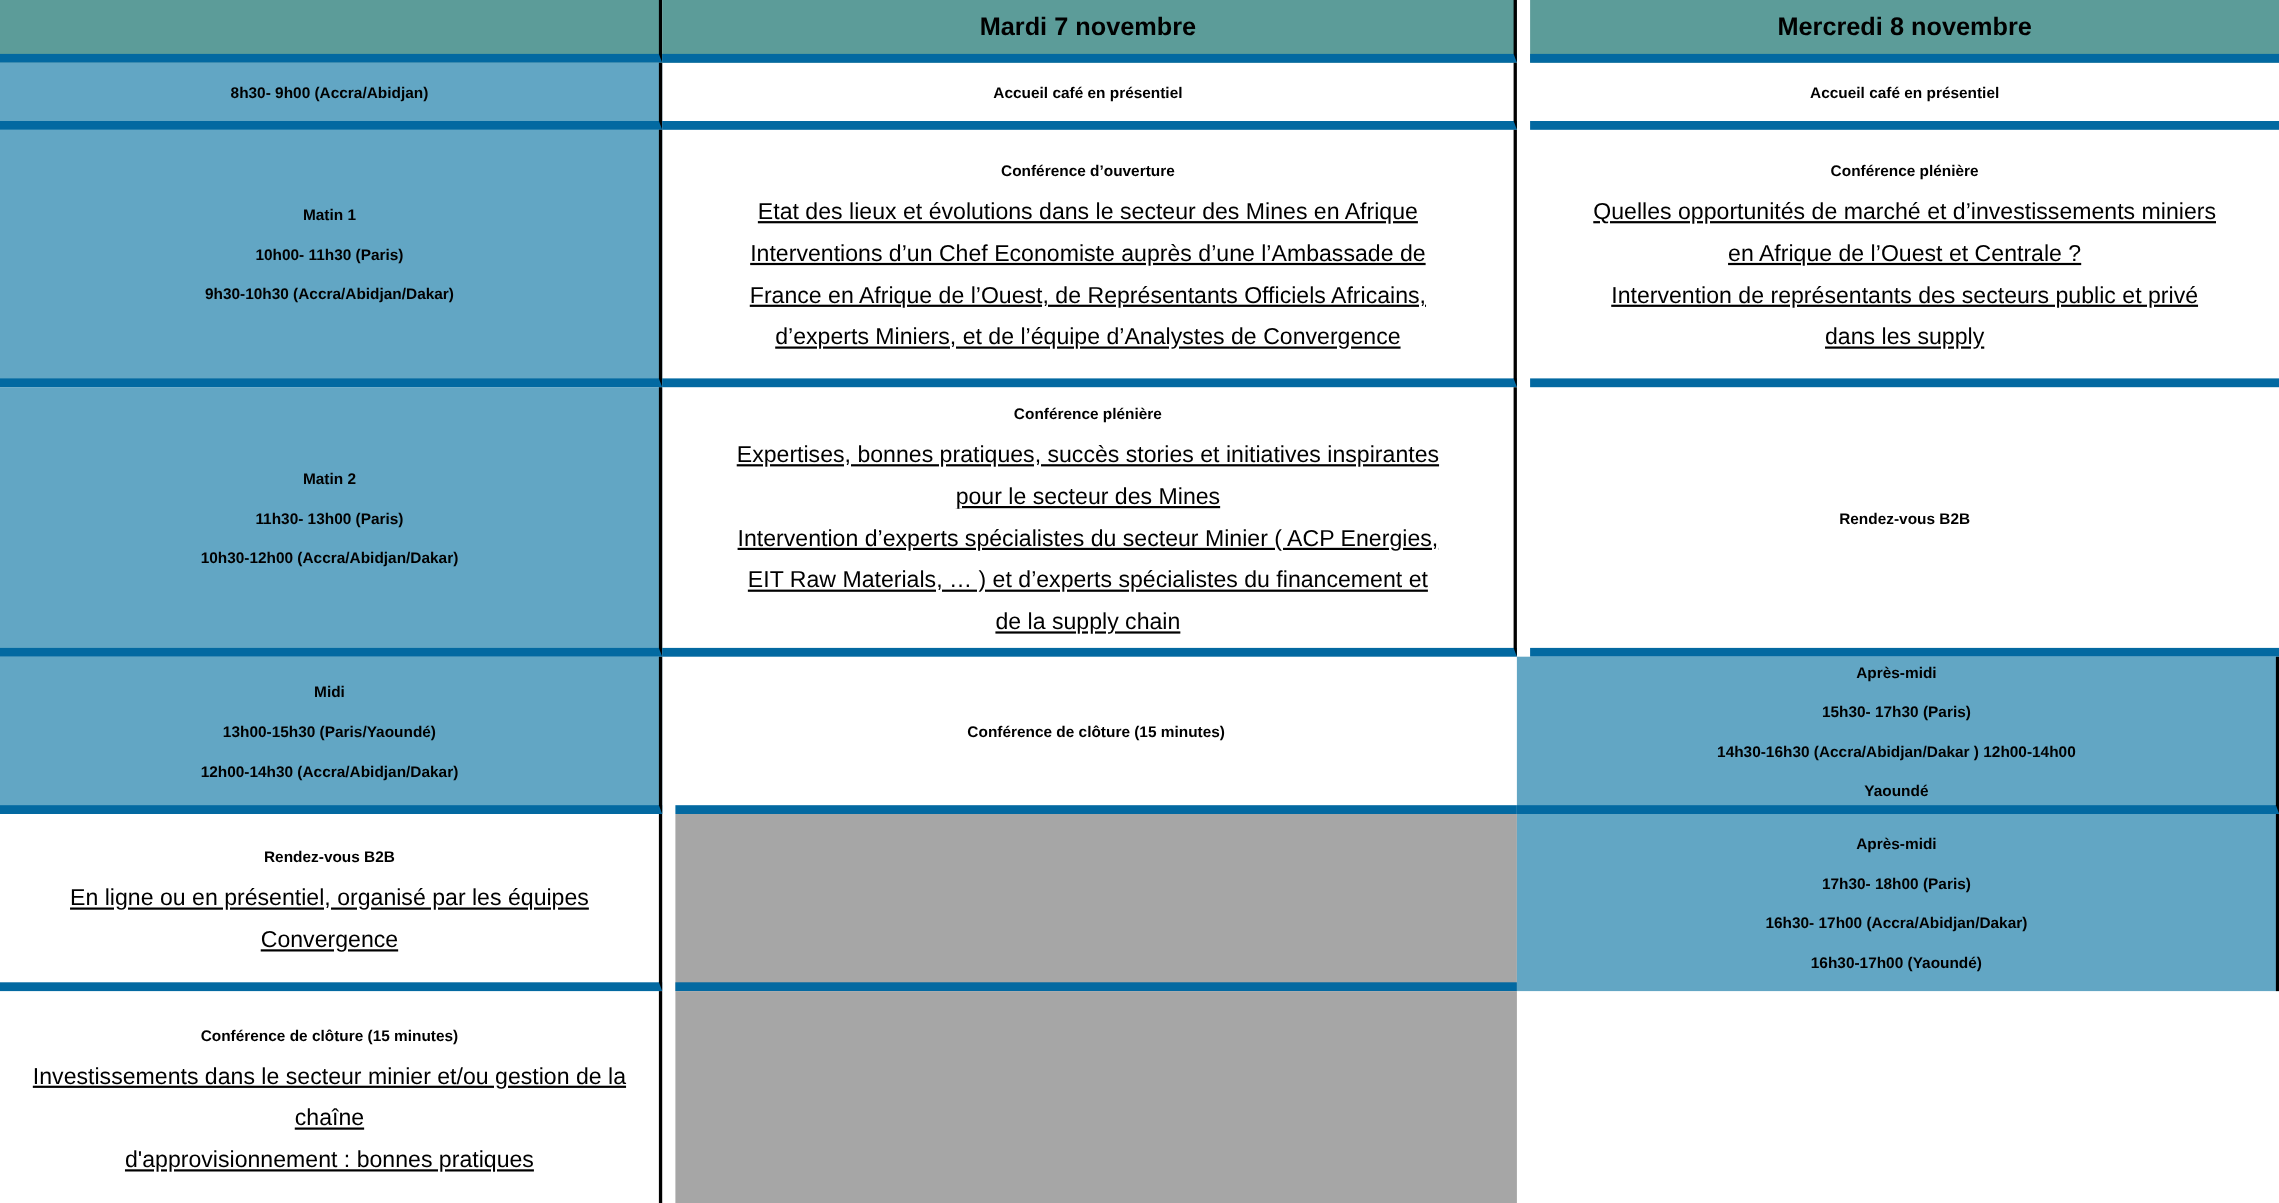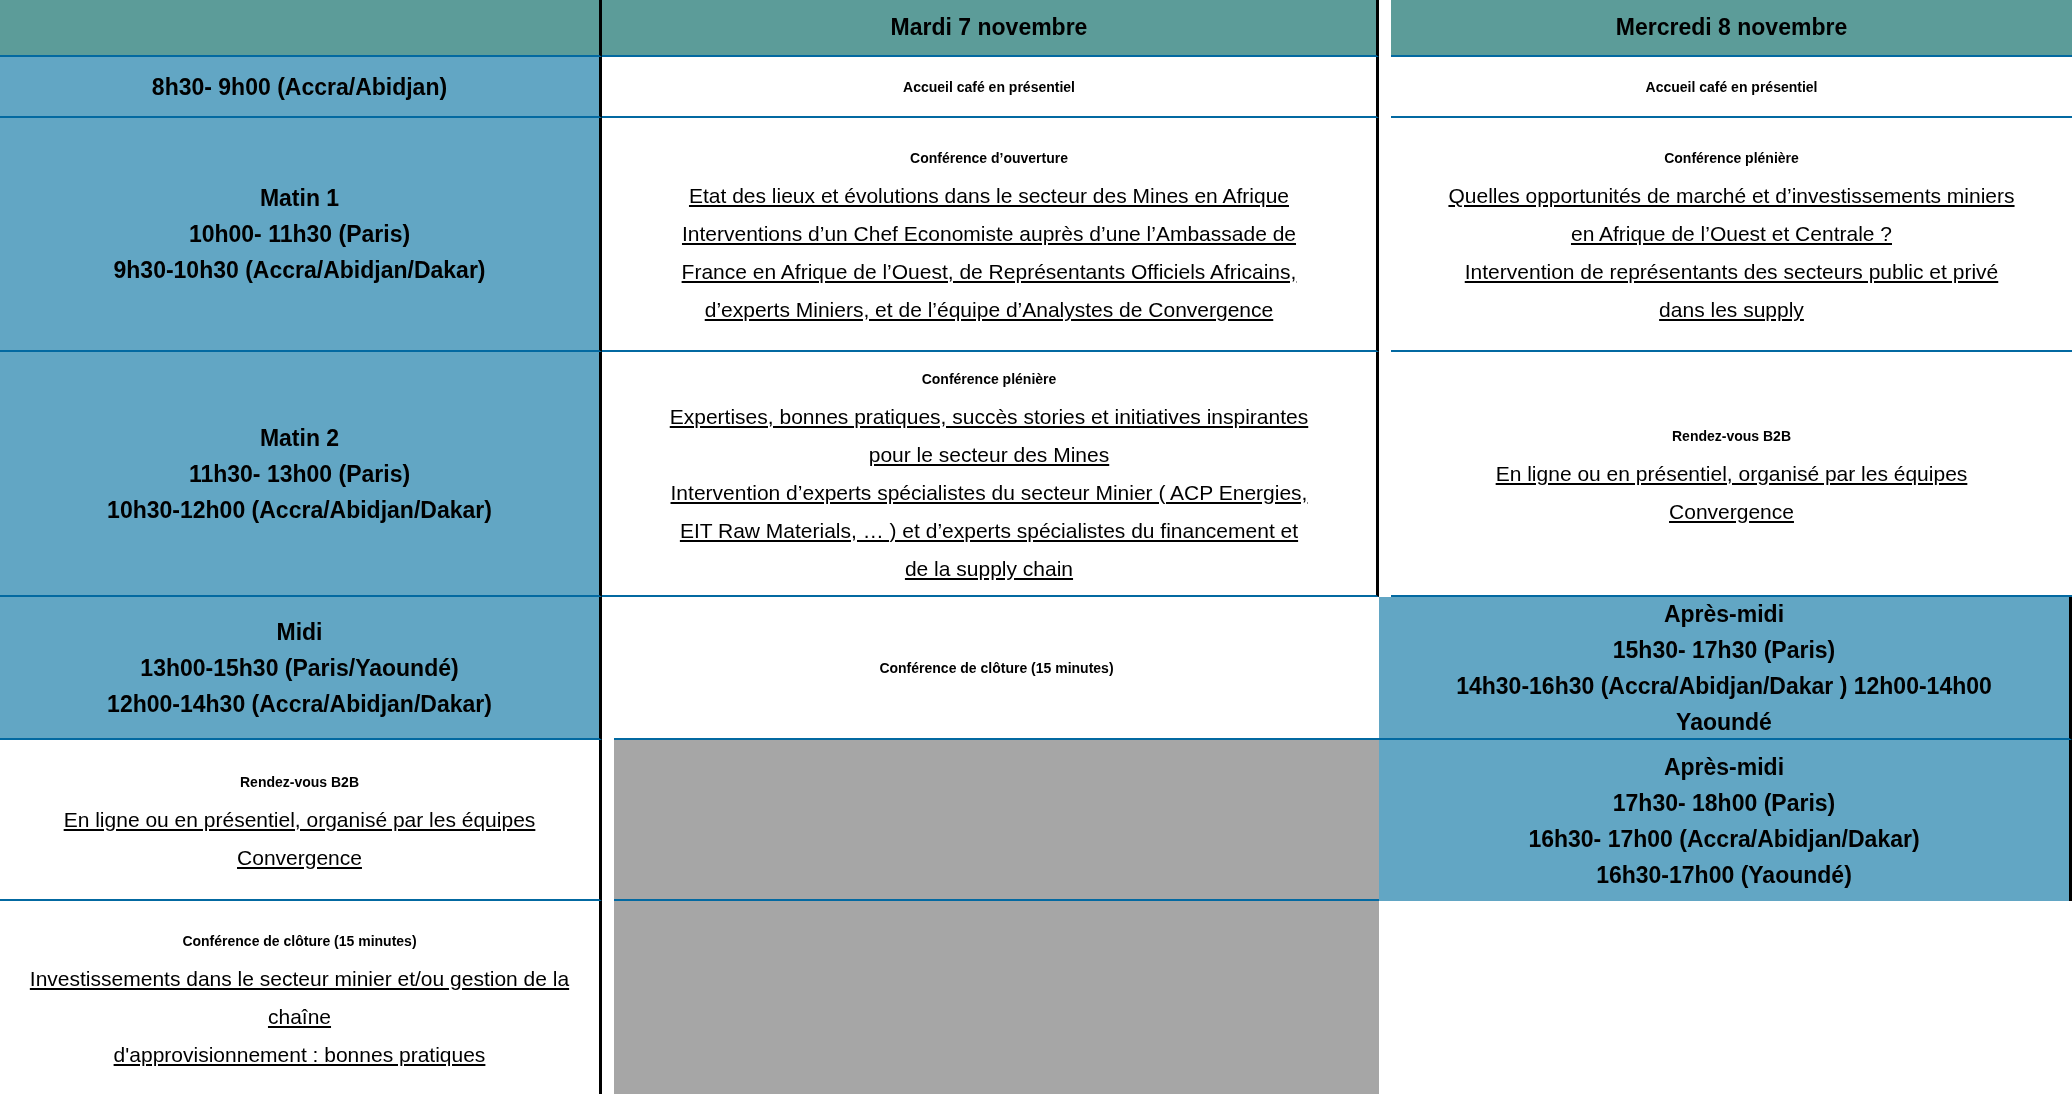--- a/index.html
+++ b/index.html
@@ -11,40 +11,40 @@
     grid-template-columns: 602px 777px 693px;
     grid-template-rows: 57px 61px 234px 245px 143px 161px 193px;
     font-family: "Liberation Sans", sans-serif;
     color: #000000;
     background: #ffffff;
     overflow: hidden;
   }
   .cell {
     box-sizing: border-box;
     border-right: 3px solid #000000;
-    border-bottom: 2px solid #0369a1;
+    border-bottom: 8px solid #0369a1;
     display: flex;
     flex-direction: column;
     justify-content: center;
     align-items: center;
     text-align: center;
     padding: 2px 12px;
     overflow: hidden;
   }
   .last-col { border-right: none; margin-left: 12px; }
   .last-row { border-bottom: none; }
   .head {
     background: #5C9C99;
     font-weight: bold;
     font-size: 23px;
   }
   .time {
     background: #62A6C4;
     font-weight: bold;
-    font-size: 23px;
+    font-size: 14px;
     line-height: 36px;
     white-space: pre-line;
   }
   .day .title {
     font-weight: bold;
     font-size: 14px;
     line-height: 38px;
     white-space: pre-line;
   }
   .day .body {
@@ -97,22 +97,20 @@
   <div class="cell day">
     <div class="title">Conférence plénière</div>
     <div class="body">Expertises, bonnes pratiques, succès stories et initiatives inspirantes
 pour le secteur des Mines
 Intervention d’experts spécialistes du secteur Minier ( ACP Energies,
 EIT Raw Materials, … ) et d’experts spécialistes du financement et
 de la supply chain</div>
   </div>
   <div class="cell day last-col">
     <div class="title">Rendez-vous B2B</div>
-    <div class="body">En ligne ou en présentiel, organisé par les équipes
-Convergence</div>
   </div>
 
   <div class="cell time">Midi
 13h00-15h30 (Paris/Yaoundé)
 12h00-14h30 (Accra/Abidjan/Dakar)</div>
   <div class="cell day last-col">
     <div class="title">Conférence de clôture (15 minutes)</div>
   </div>
 
   <div class="cell time">Après-midi

